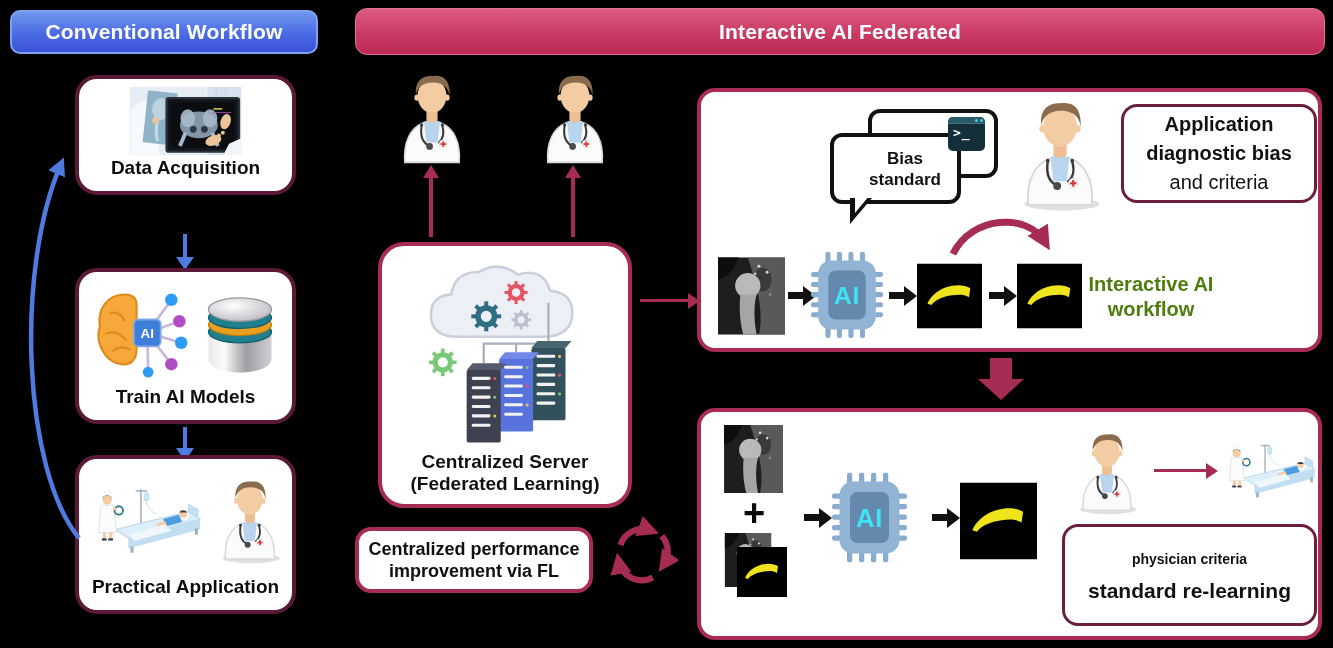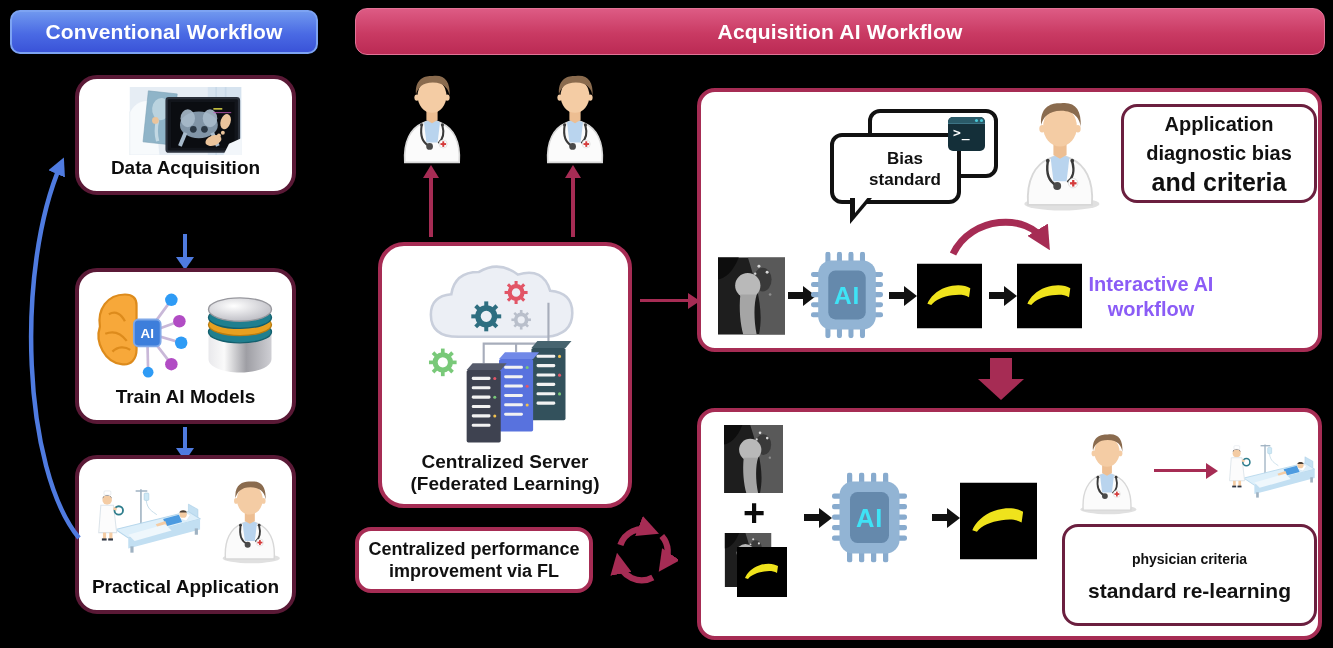--- a/index.html
+++ b/index.html
@@ -52,21 +52,21 @@
   .bubble-front::before{content:"";position:absolute;left:16px;bottom:-24px;width:0;height:0;
                 border-top:26px solid #111;border-right:22px solid transparent;}
   .bubble-front::after{content:"";position:absolute;left:21px;bottom:-13px;width:0;height:0;
                 border-top:17px solid #fff;border-right:14px solid transparent;}
   .terminal{position:absolute;background:#142f39;border-radius:5px;z-index:4;overflow:hidden;}
   .term-bar{height:7px;background:#2a5a68;border-bottom:1px solid #3d7485;}
   .term-bar i{float:right;width:3px;height:3px;margin:2px 2px 0 0;background:#49c8d8;border-radius:50%;}
   .term-prompt{color:#fff;font-family:"DejaVu Sans Mono",monospace;font-weight:700;font-size:13px;
                padding:1px 0 0 5px;letter-spacing:1px;}
 
-  .flow-label{position:absolute;text-align:center;font-size:20px;font-weight:800;line-height:25px;color:#8b5cf6;}
+  .flow-label{position:absolute;text-align:center;font-size:20px;font-weight:800;line-height:25px;color:#4d7c0f;}
   .plus{position:absolute;font-size:38px;font-weight:900;color:#0a0a0a;line-height:34px;text-align:center;}
   .two-line{display:flex;flex-direction:column;align-items:center;justify-content:center;text-align:center;}
 
   svg{display:block;}
   .abs{position:absolute;}
 </style>
 </head>
 <body>
 
 <div class="canvas">
@@ -177,21 +177,21 @@
           <rect x="-1.8" y="-13.5" width="3.6" height="6" transform="rotate(315)"></rect>
         </g>
       </g>
     </defs>
   </svg>
 
   <div class="hdr hdr-blue">
     <span>Conventional Workflow</span>
   </div>
   <div class="hdr hdr-pink">
-    <span>Acquisition AI Workflow</span>
+    <span>Interactive AI Federated</span>
   </div>
 
   <div class="step-box" style="left:75px;top:75px;height:120px;">
     <svg viewBox="0 0 200 122" width="197" height="110">
       <rect width="200" height="122" fill="#e6edf4"></rect>
       <rect x="140" y="0" width="60" height="122" fill="#d6e3ef"></rect>
       <line x1="155" y1="0" x2="155" y2="122" stroke="#c8d9e8" stroke-width="3"></line>
       <line x1="172" y1="0" x2="172" y2="122" stroke="#c8d9e8" stroke-width="3"></line>
       <path d="M0 45 C10 25 30 20 44 28 L54 122 H0 Z" fill="#f7fafc" stroke="#e0e8f0"></path>
       <g transform="rotate(6 60 60)">
@@ -386,21 +386,21 @@
       <div class="term-prompt">&gt;_</div>
     </div>
 
     <svg class="abs" style="left:312px;top:4px;" width="94" height="118" viewBox="0 0 100 120">
         <use href="#sym-doctor"></use>
       </svg>
 
     <div class="note-box" style="left:420px;top:12px;width:196px;height:99px;">
       <div style="font-size:20px;font-weight:800;line-height:29px;">Application</div>
       <div style="font-size:20px;font-weight:800;line-height:29px;">diagnostic bias</div>
-      <div style="font-size:25px;font-weight:700;line-height:29px;">and criteria</div>
+      <div style="font-size:20px;font-weight:400;line-height:29px;">and criteria</div>
     </div>
 
     <svg class="abs" style="left:240px;top:114px;" width="120" height="52">
       <defs>
         <marker id="mcrim" viewBox="0 0 10 10" refX="6" refY="5" markerWidth="3.4" markerHeight="3.4" orient="auto">
           <path d="M0 0 L10 5 L0 10 Z" fill="#a62c54"></path>
         </marker>
       </defs>
       <path d="M12 48 C 30 10, 86 6, 104 36" fill="none" stroke="#a62c54" stroke-width="7" marker-end="url(#mcrim)"></path>
     </svg>

